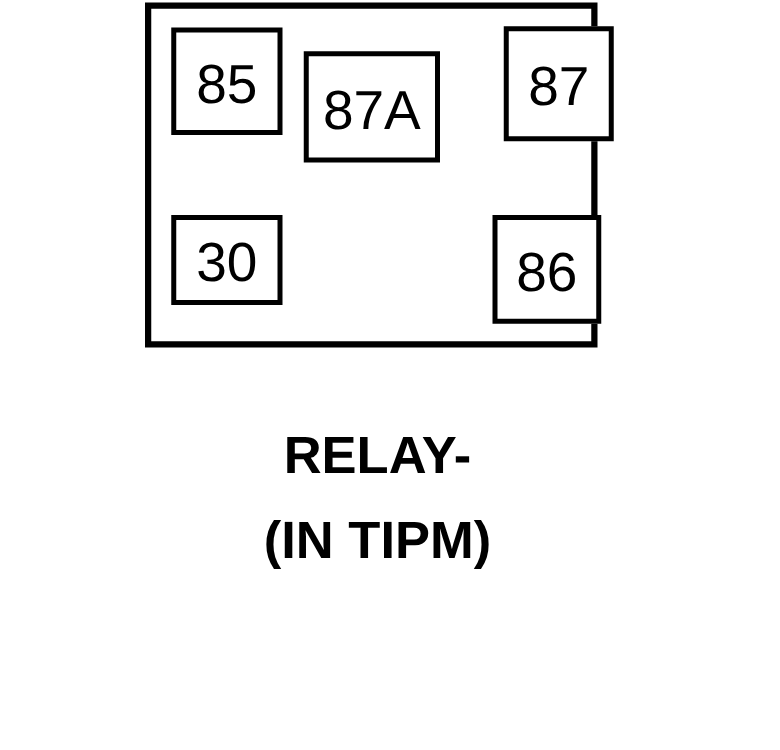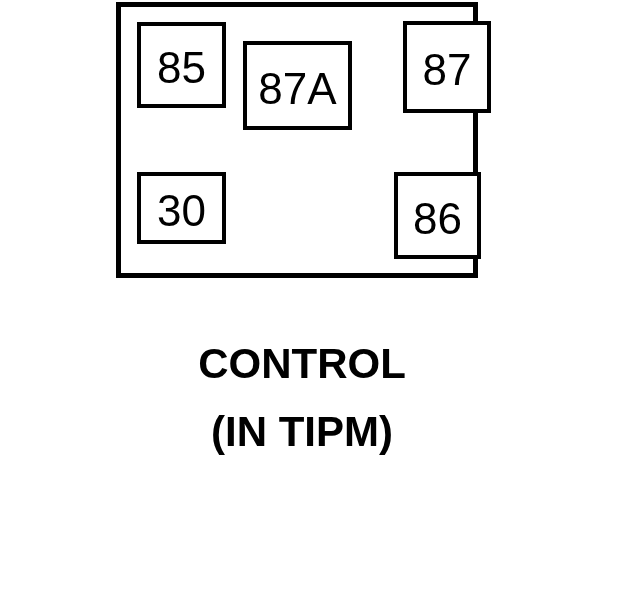--- a/index.html
+++ b/index.html
@@ -84,17 +84,17 @@
 
   <div class="pin pin-30">
     <span>30</span>
   </div>
 
   <div class="pin pin-86">
     <span>86</span>
   </div>
 
   <div class="caption">
-    <div class="caption-line">CONTROL</div>
+    <div class="caption-line">RELAY-</div>
     <div class="caption-line">(IN TIPM)</div>
   </div>
 
 </div>
 
 </body></html>

